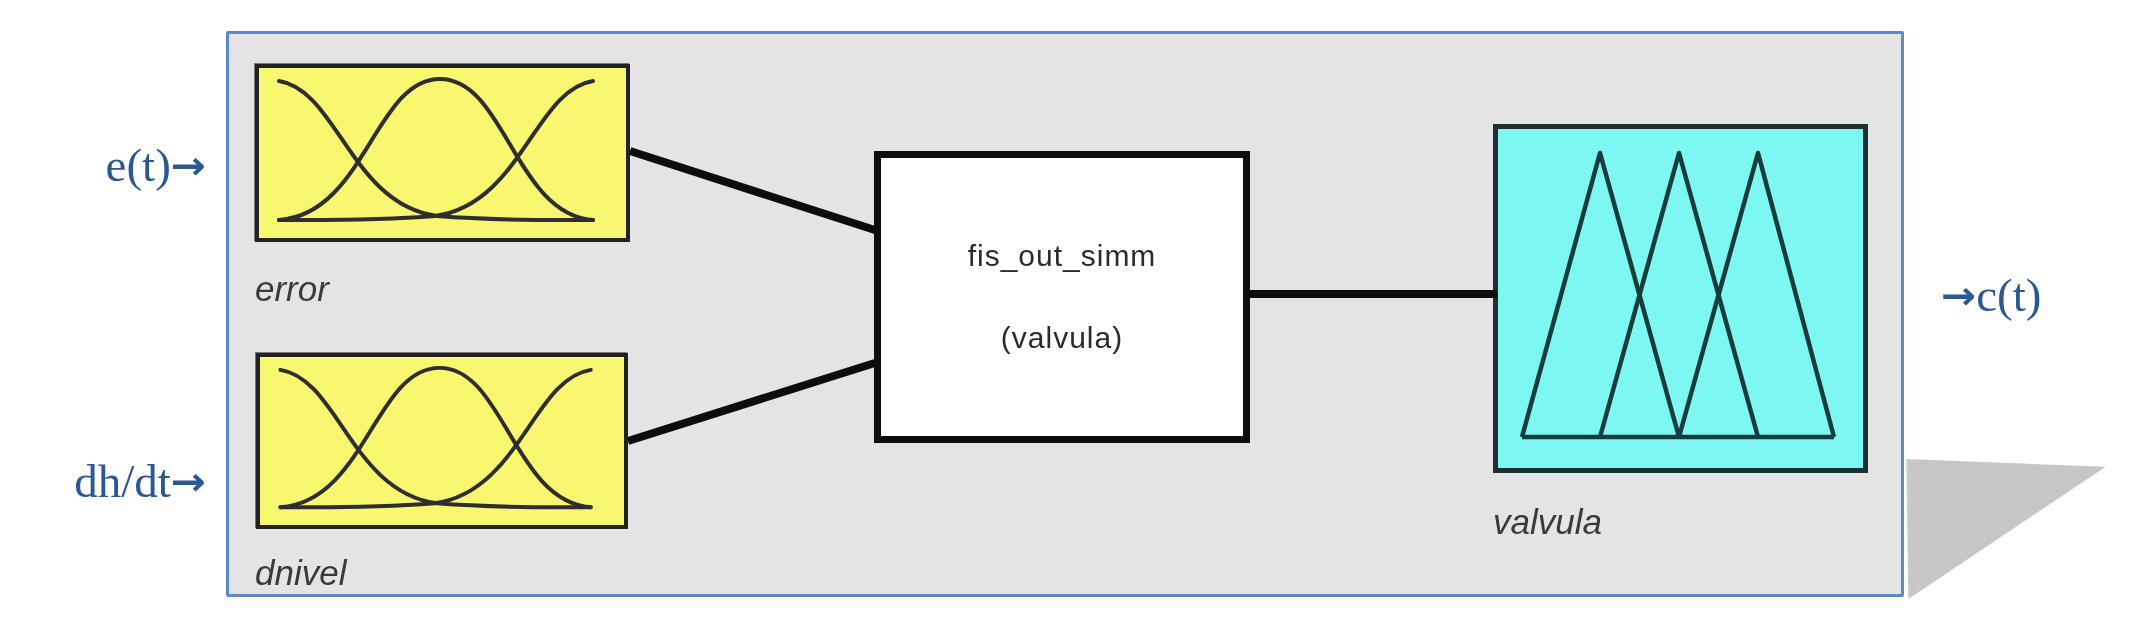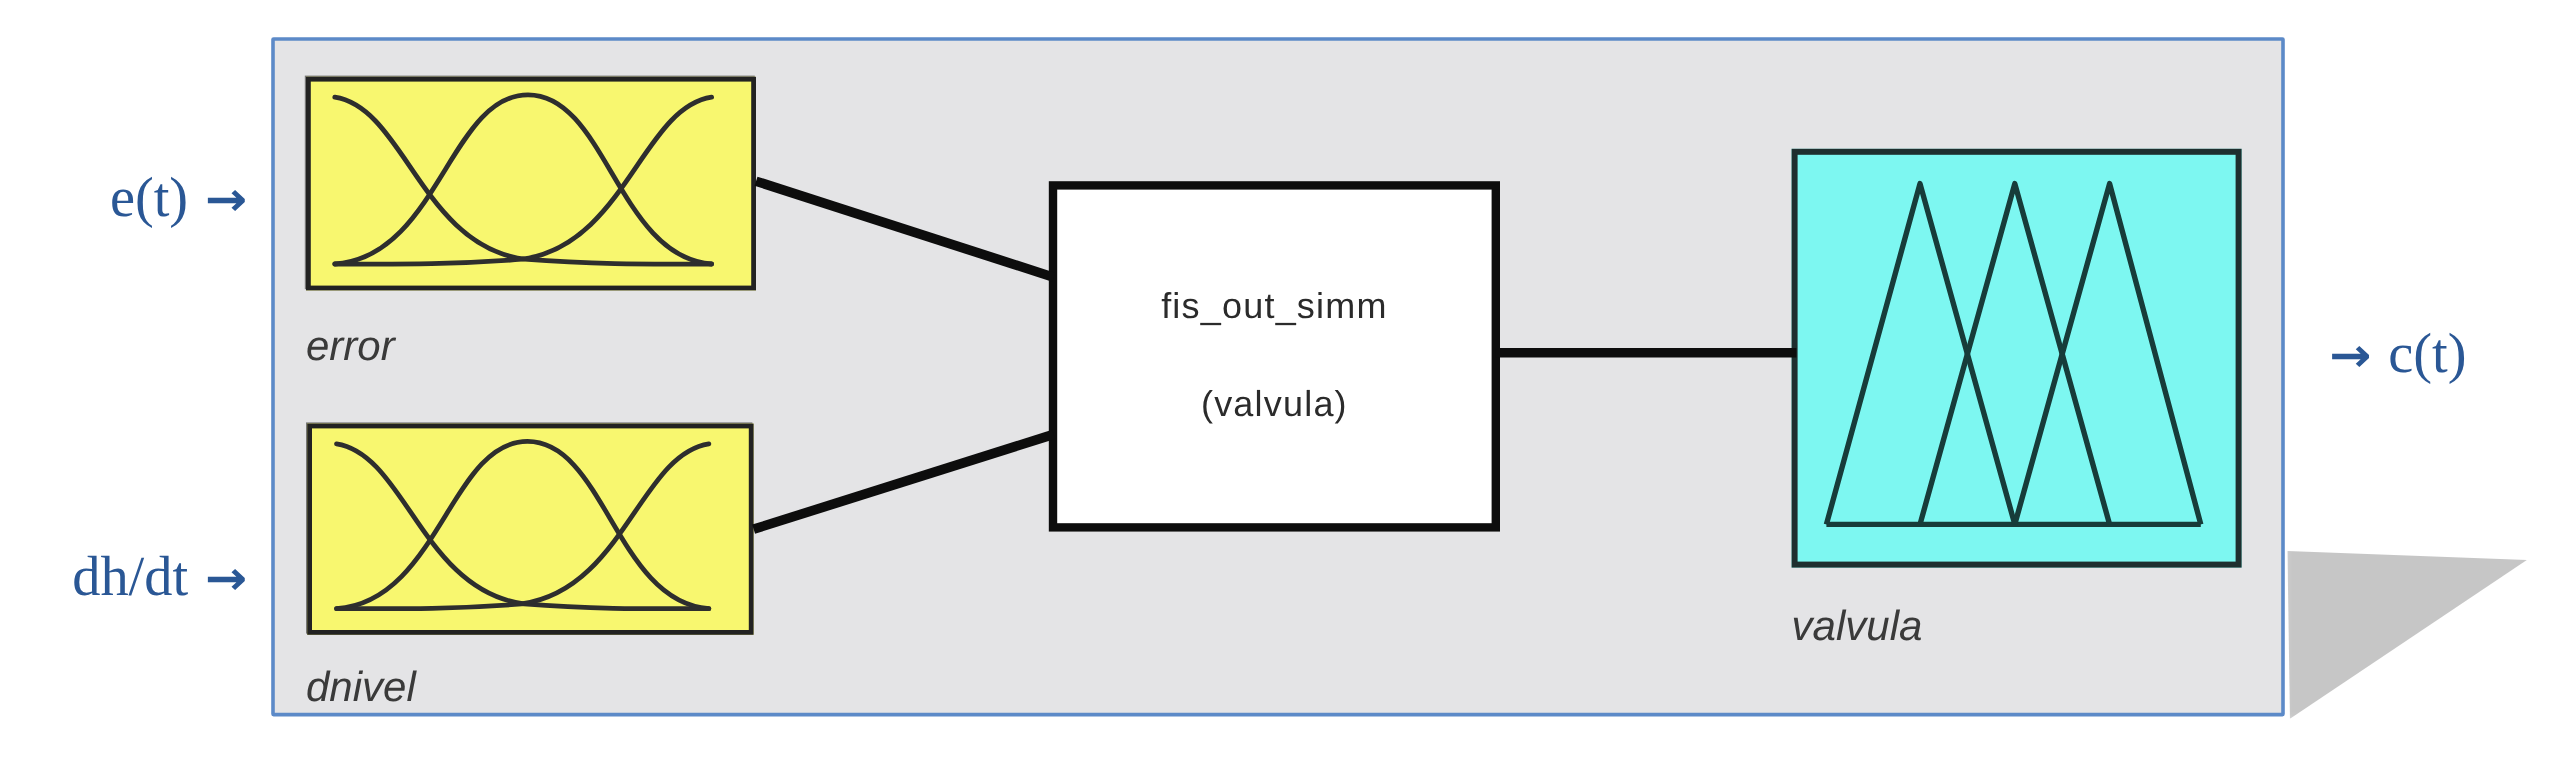--- a/index.html
+++ b/index.html
@@ -77,21 +77,21 @@
   }
   #label-error{left:255px;width:375px;top:271px;}
   #label-dnivel{left:255px;width:373px;top:555px;}
   #label-valvula{left:1493px;width:375px;top:504px;}
   
   .signal-label{
     position:absolute;
     font-family:"Liberation Serif",serif;
     font-size:47px;color:#2a5795;line-height:1;
     white-space:nowrap;
-    display:flex;align-items:center;gap:14px;
+    display:flex;align-items:center;
   }
   .signal-label .arrow-glyph{
     font-family:"DejaVu Sans",sans-serif;
     font-weight:bold;font-size:42px;color:#2a5795;
     transform:scaleY(.92);
   }
   #signal-e{left:0;width:206px;top:142px;justify-content:flex-end;}
   #signal-dhdt{left:0;width:206px;top:427px;justify-content:flex-end;margin-top:31px;}
   #signal-c{left:1941px;top:272px;justify-content:flex-start;}
 </style>

